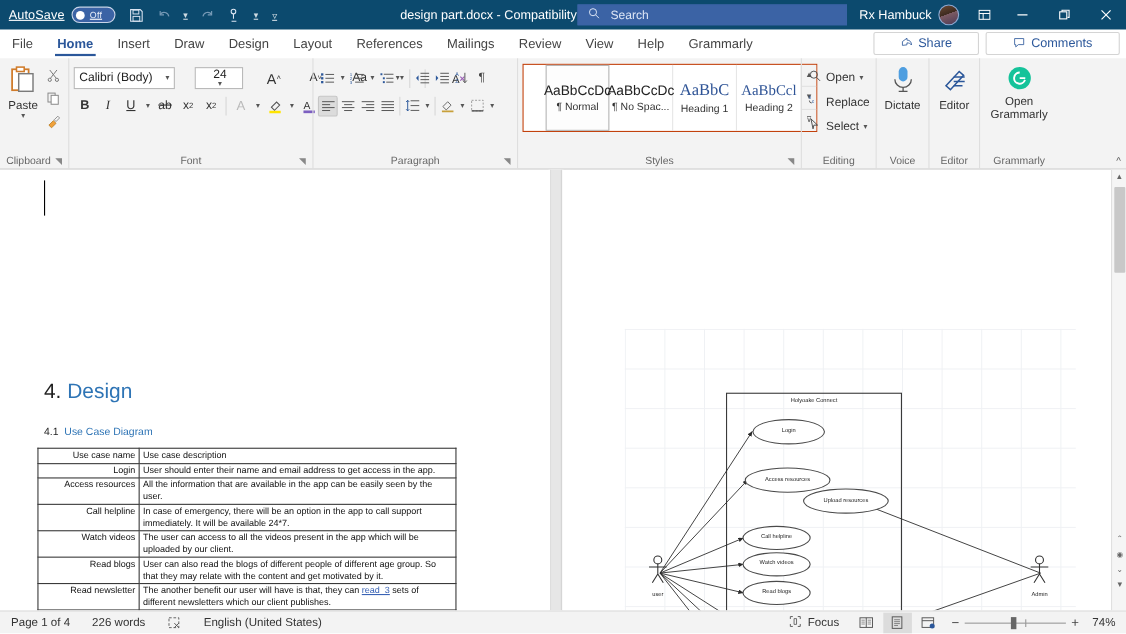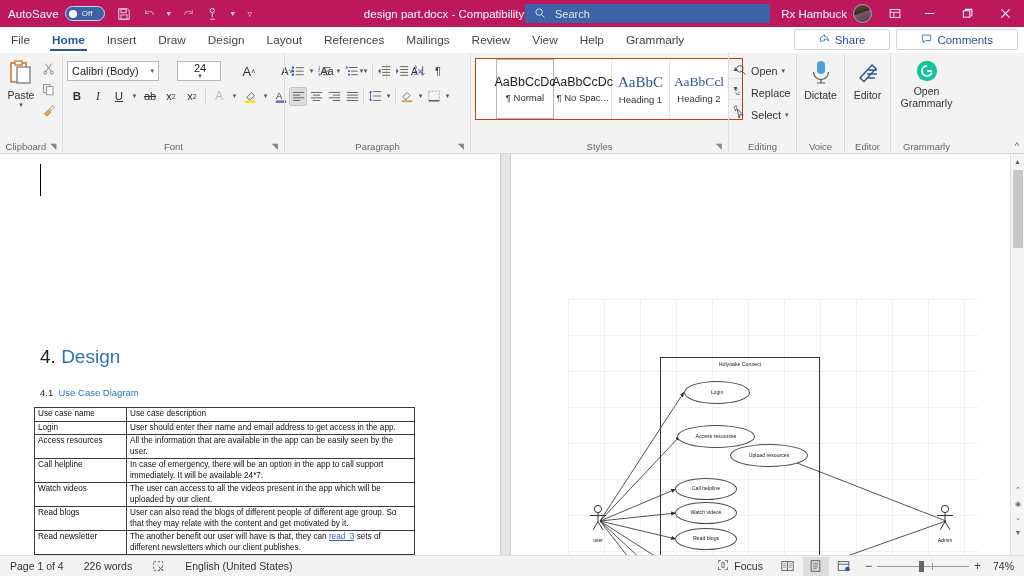--- a/index.html
+++ b/index.html
@@ -6,22 +6,22 @@
   html, body {
     width: 1024px; height: 576px;
     font-family: "Liberation Sans", sans-serif;
     overflow: hidden;
     background: #fff;
   }
   #app { position: relative; width: 1024px; height: 576px; display: flex; flex-direction: column; }
 
   
   .titlebar {
-    height: 27px; background: #be185d; display: flex; align-items: center;
-    color: #fff; font-size: 11.5px; flex: 0 0 27px; position: relative;
+    height: 27px; background: #0c4a6e; display: flex; align-items: center;
+    color: #fff; font-size: 11.5px; flex: 0 0 27px; position: relative; text-decoration: underline;
   }
   .tb-left { display: flex; align-items: center; gap: 0; padding-left: 8px; }
   .autosave-label { font-size: 11.5px; margin-right: 6px; letter-spacing: .1px; }
   .toggle {
     width: 40px; height: 15px; border-radius: 8px; border: 1px solid #c8d4e8;
     background: #3b63a5; position: relative; display: flex; align-items: center;
     font-size: 8px; color: #eaf0fa; padding-left: 3px;
   }
   .toggle .knob { width: 8px; height: 8px; border-radius: 50%; background: #fff; }
   .toggle .off-txt { margin-left: 5px; letter-spacing: .2px; }
@@ -152,21 +152,21 @@
               font-family: "Liberation Sans", sans-serif; }
   .h-design .num { color: #1f1f1f; }
   .h-sub { position: absolute; left: 73px; top: 233px; font-size: 9.5px; color: #2e74b5; }
   .h-sub .num { color: #1f1f1f; }
 
   table.usecase {
     position: absolute; left: 67px; top: 253px; width: 381px;
     border-collapse: collapse; font-size: 8.2px; color: #111; line-height: 1.28;
   }
   table.usecase td { border: 1px solid #3a3a3a; padding: 1px 3px; vertical-align: top; }
-  table.usecase td.c1 { width: 92px; }
+  table.usecase td.c1 { width: 92px; text-align: right; }
   .lnk { color: #3a63b5; text-decoration: underline; }
 
   
   .diagram { position: absolute; left: 57px; top: 145px; width: 410px; height: 370px; }
   .sysbox { position: absolute; left: 92px; top: 58px; width: 160px; height: 287px;
             border: 1px solid #3a3a3a; }
   .sysname { position: absolute; left: 92px; top: 62px; width: 160px; text-align: center;
              font-size: 5.2px; color: #222; }
   .uc {
     position: absolute; border: 1px solid #4a4a4a; border-radius: 50%;

